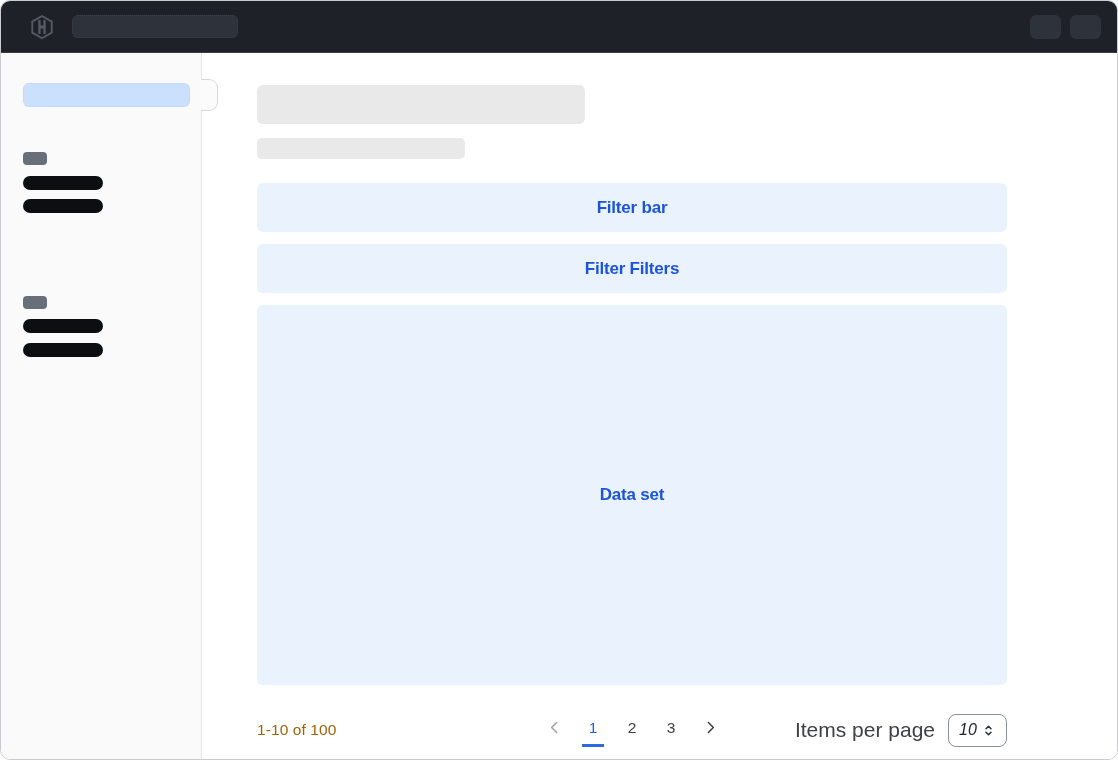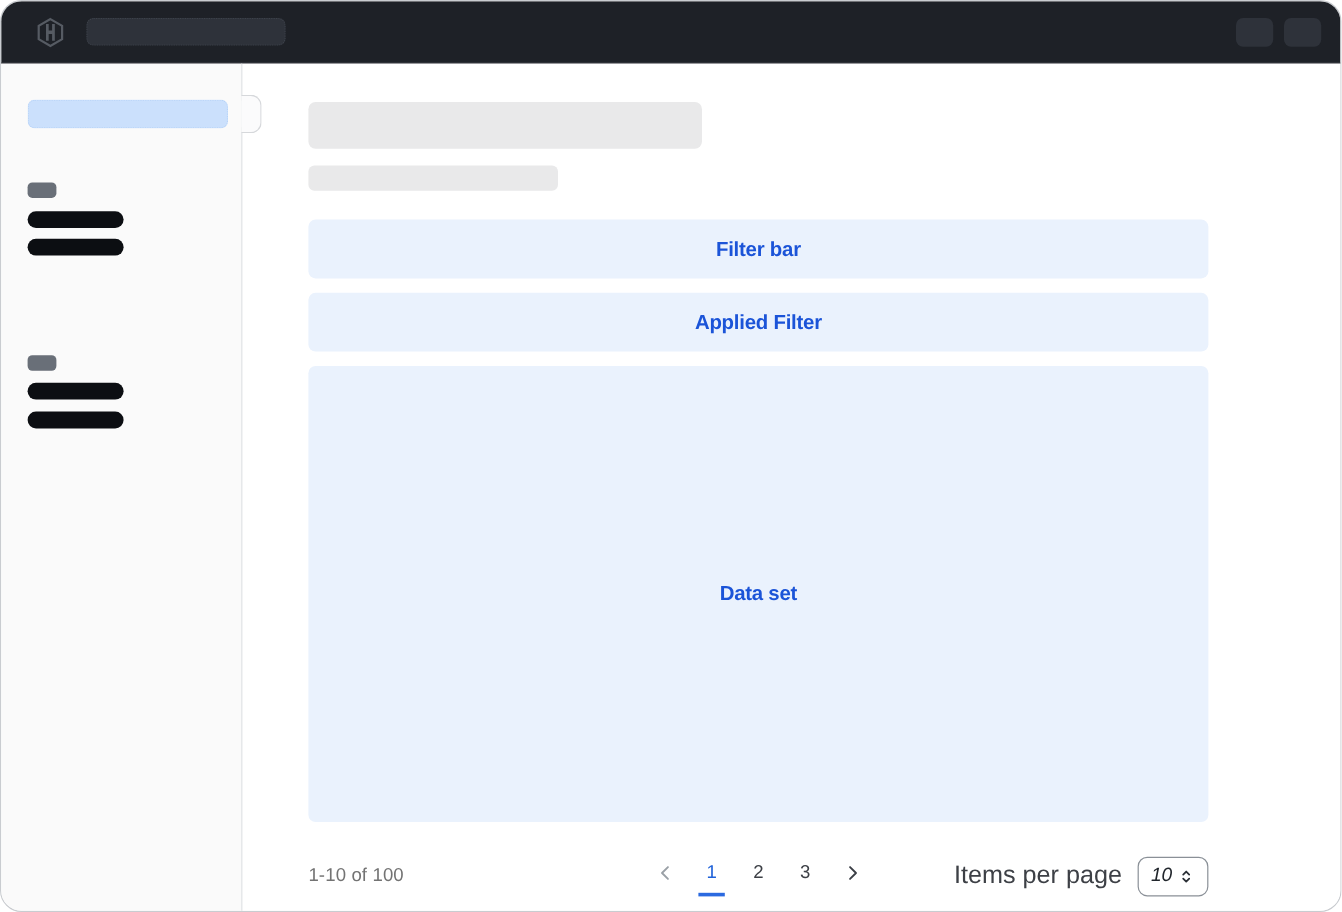--- a/index.html
+++ b/index.html
@@ -1,21 +1,21 @@
 <!DOCTYPE html>
 <html><head>
 <meta charset="utf-8">
 <style>
   * { margin: 0; padding: 0; box-sizing: border-box; }
   html, body { background: #ffffff; font-family: "Liberation Sans", "DejaVu Sans", sans-serif; }
   .window {
     position: relative;
     width: 1118px; height: 760px;
     border: 1px solid #c9ccd0;
-    border-radius: 18px;
+    border-radius: 10px;
     overflow: hidden;
     background: #ffffff;
   }
   
   .topnav {
     height: 52px;
     background: #1e2127;
     border-bottom: 1px solid #3a3d43;
     display: flex;
     align-items: center;
@@ -101,21 +101,21 @@
   }
   .sec-filter, .sec-applied { height: 49px; }
   .sec-dataset { height: 380px; margin-bottom: 0; }
   
   .pagination {
     position: relative;
     margin-top: 28px;
     height: 34px;
     display: flex; align-items: center;
   }
-  .range-text { font-size: 15.5px; color: #737373; letter-spacing: 0.1px; }
+  .range-text { font-size: 15.5px; color: #a16207; letter-spacing: 0.1px; }
   .pager {
     position: absolute; left: 50%; top: 0;
     transform: translateX(-50%);
     height: 100%;
     display: flex; align-items: stretch; gap: 17px;
   }
   .page-btn, .pager-nav {
     min-width: 22px;
     display: flex; align-items: center; justify-content: center;
     font-size: 15.5px; color: #3d4046;
@@ -177,21 +177,21 @@
       <div class="content">
 
         <div class="title-skel"></div>
         <div class="subtitle-skel"></div>
 
         <section class="blue-section sec-filter">
           <span class="label">Filter bar</span>
         </section>
 
         <section class="blue-section sec-applied">
-          <span class="label">Applied Filter</span>
+          <span class="label">Filter Filters</span>
         </section>
 
         <section class="blue-section sec-dataset">
           <span class="label">Data set</span>
         </section>
 
         <div class="pagination">
           <span class="range-text">1-10 of 100</span>
 
           <nav class="pager">

